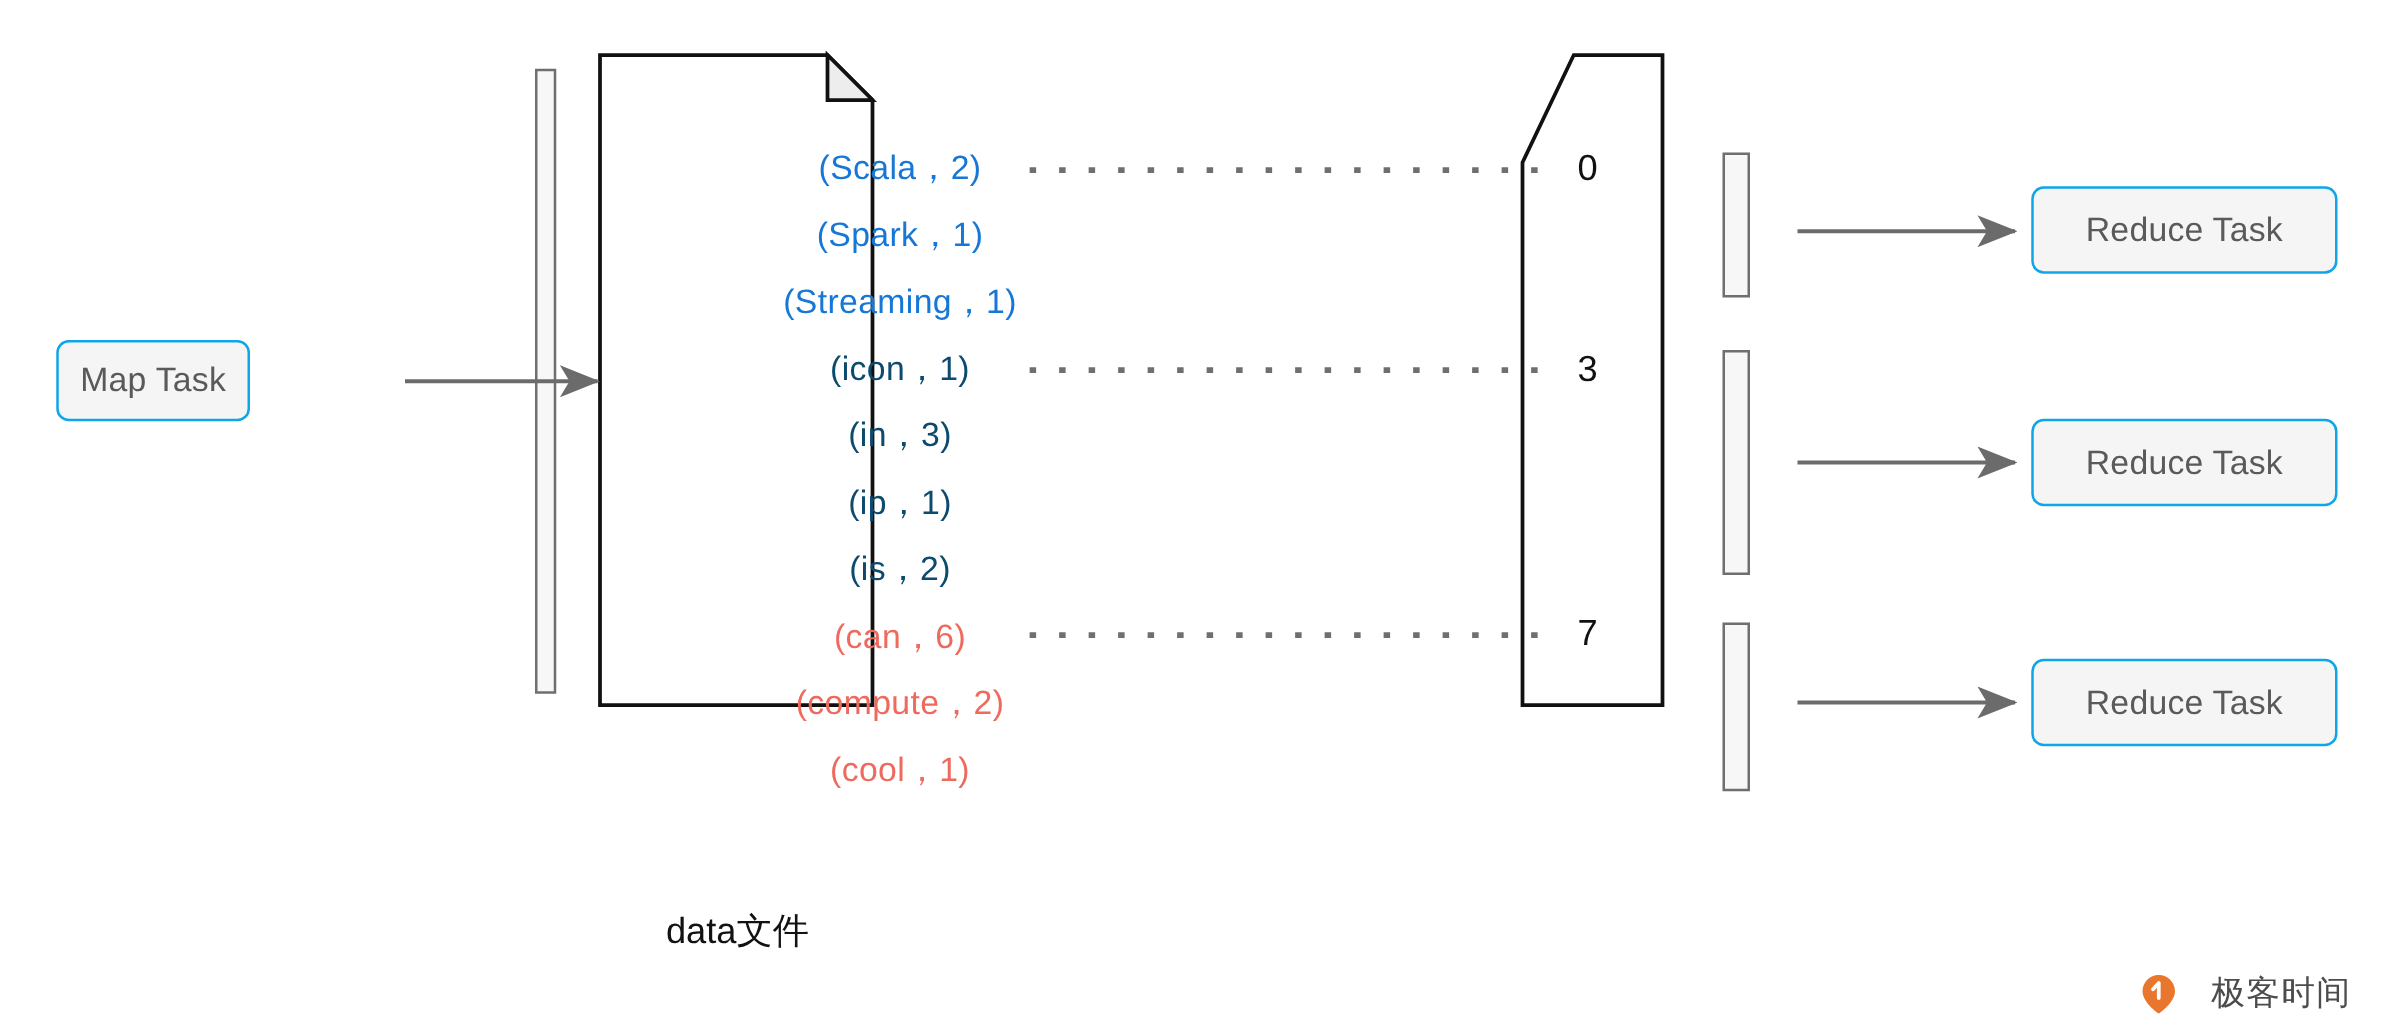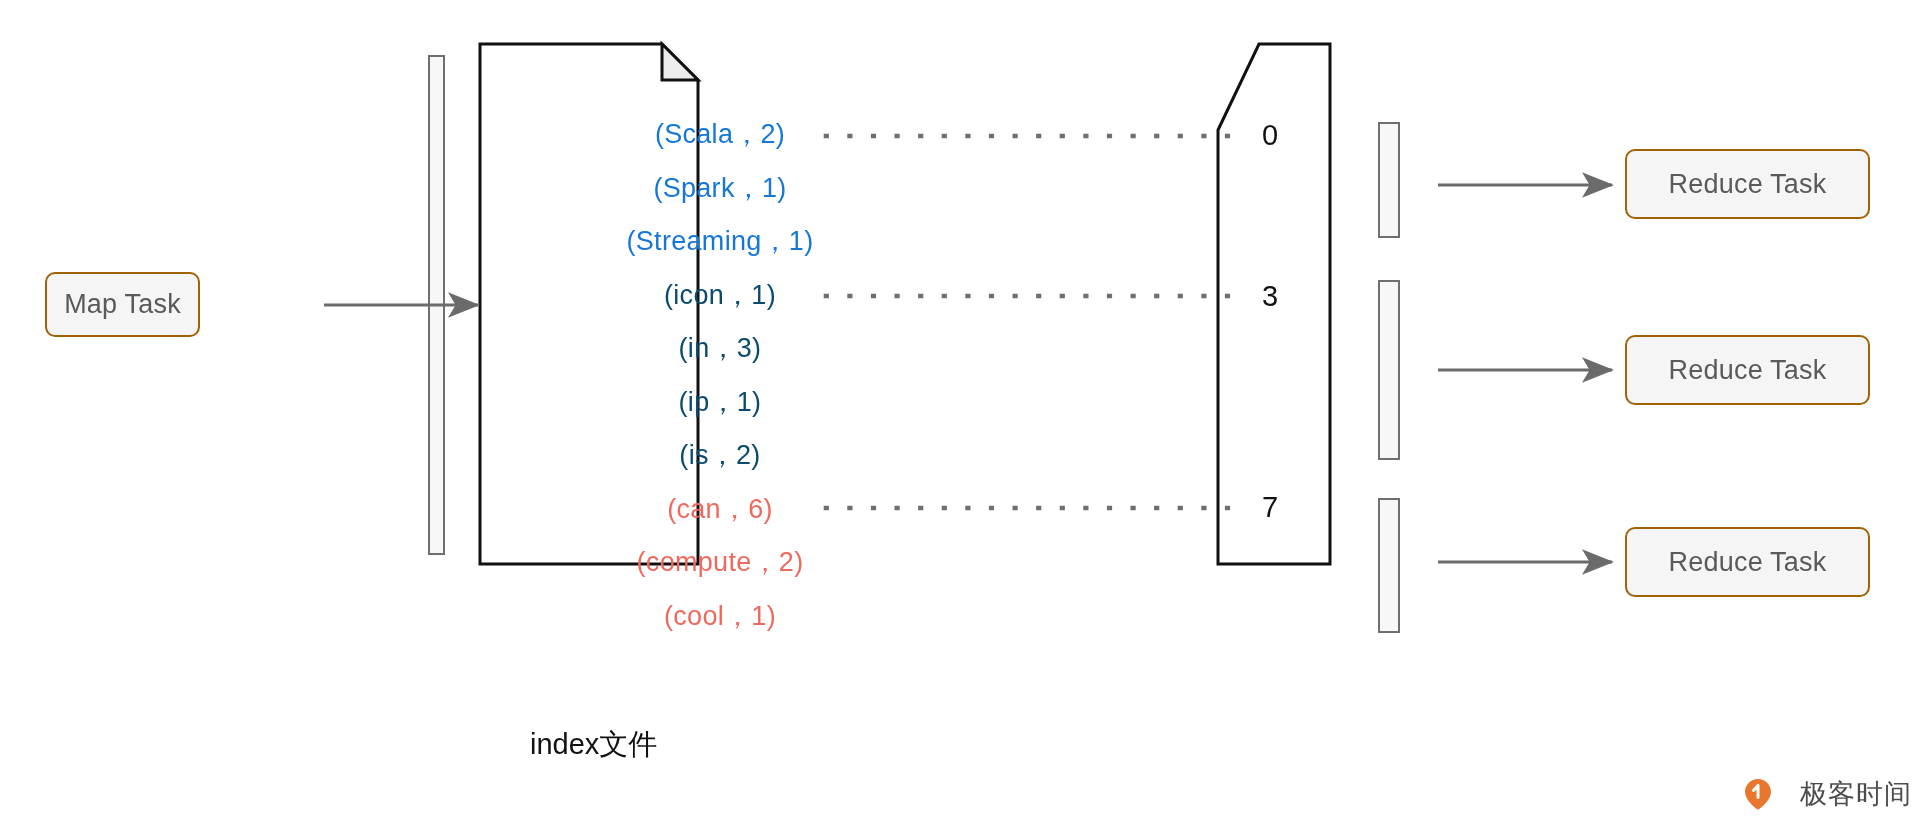--- a/index.html
+++ b/index.html
@@ -18,21 +18,21 @@
   #diagram-root {
     position: absolute;
     inset: 0;
   }
 
   
   .task-box {
     position: absolute;
     box-sizing: border-box;
     background: #f5f5f5;
-    border: 2px solid #a16207;
+    border: 2px solid #0ea5e9;
     border-radius: 10px;
     display: flex;
     align-items: center;
     justify-content: center;
     color: #5a5a5a;
     font-size: 27px;
     letter-spacing: 0.2px;
     white-space: nowrap;
   }
 
@@ -89,24 +89,24 @@
     top: 0;
     width: 1920px;
     height: 828px;
     overflow: visible;
     pointer-events: none;
   }
 
   
   #watermark {
     position: absolute;
-    right: 8px;
+    right: 39px;
     bottom: 16px;
     display: flex;
-    align-items: center;
+    align-items: flex-end;
     gap: 25px;
   }
   #watermark .wm-text {
     color: #4c4c4c;
     font-size: 27px;
     letter-spacing: 1px;
     white-space: nowrap;
   }
 </style>
 </head>
@@ -133,21 +133,21 @@
     <div class="kv-entry kv-blue">(Streaming，1)</div>
     <div class="kv-entry kv-purple">(icon，1)</div>
     <div class="kv-entry kv-purple">(in，3)</div>
     <div class="kv-entry kv-purple">(ip，1)</div>
     <div class="kv-entry kv-purple">(is，2)</div>
     <div class="kv-entry kv-red">(can，6)</div>
     <div class="kv-entry kv-red">(compute，2)</div>
     <div class="kv-entry kv-red">(cool，1)</div>
   </div>
 
-  <div class="file-caption" style="left:530px; top:725px; width:120px;">index文件</div>
+  <div class="file-caption" style="left:530px; top:725px; width:120px;">data文件</div>
 
   <svg class="layer">
     <path d="M 1218,130 L 1259,44 L 1330,44 L 1330,564 L 1218,564 Z" fill="#ffffff" stroke="#111111" stroke-width="3" stroke-linejoin="miter"></path>
   </svg>
 
   <div class="idx-offset" style="left:1262px; top:119px;">0</div>
   <div class="idx-offset" style="left:1262px; top:280px;">3</div>
   <div class="idx-offset" style="left:1262px; top:491px;">7</div>
 
 

